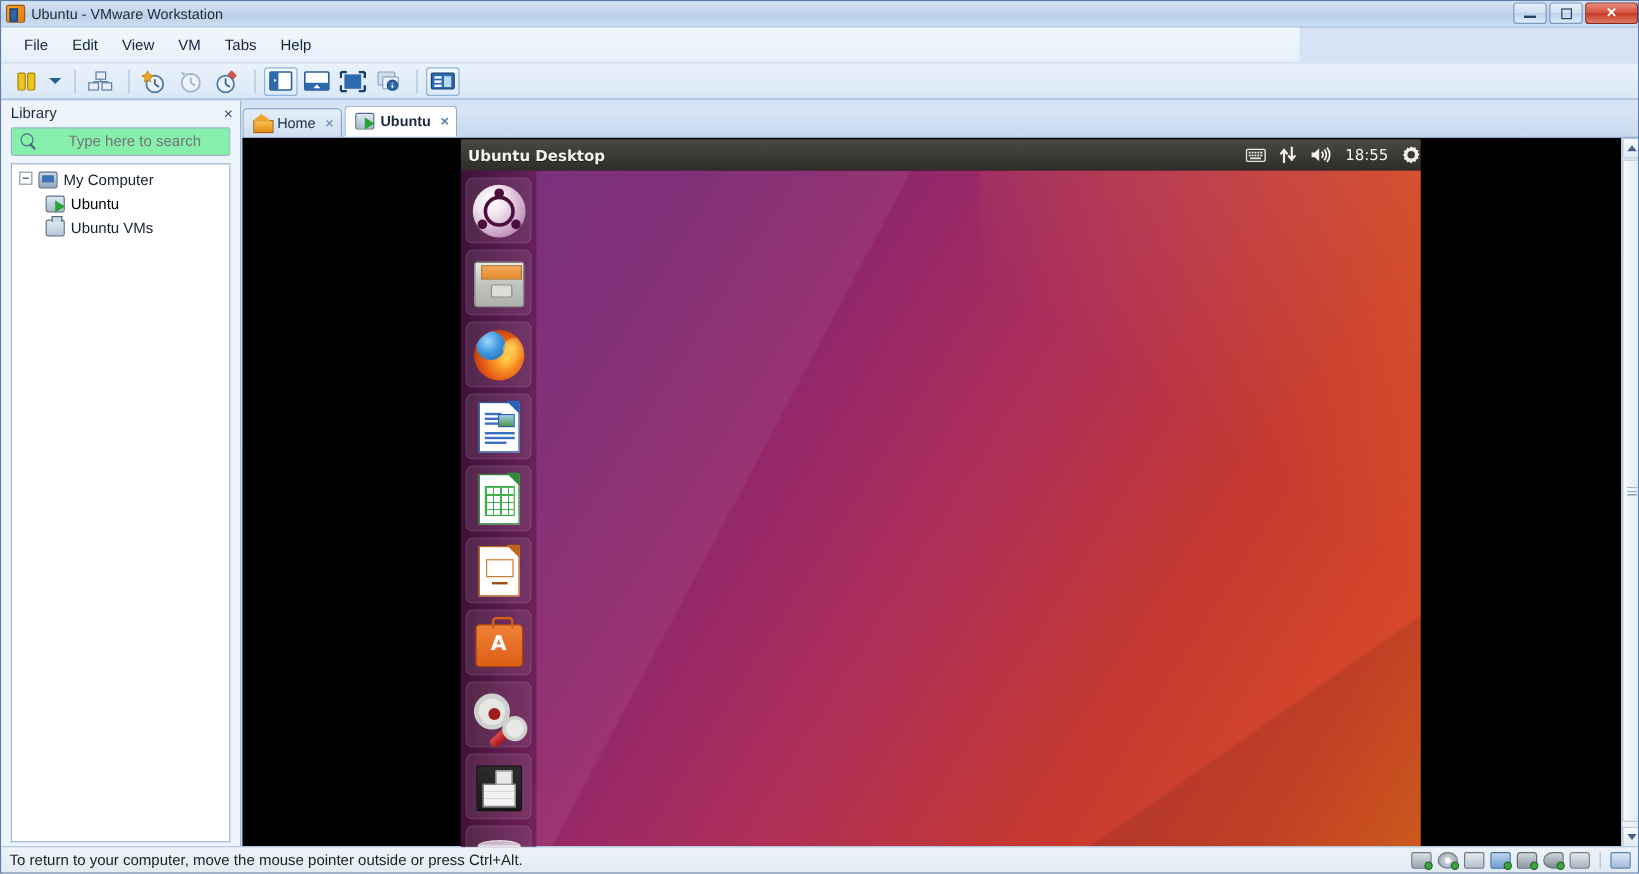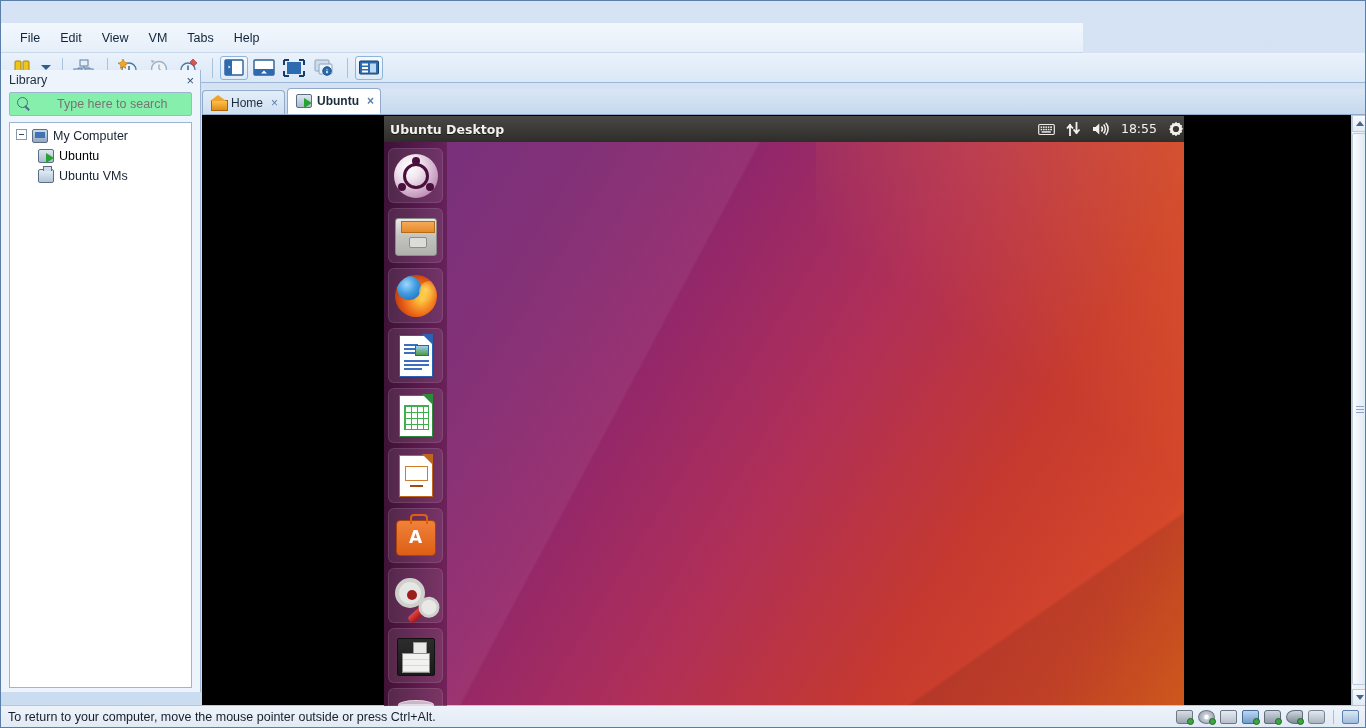--- a/index.html
+++ b/index.html
@@ -98,21 +98,21 @@
     width: 14px; height: 24px; display:flex; align-items:center; justify-content:center;
     margin-right: 2px;
   }
   .caret-dn {
     width:0;height:0;border-left:5px solid transparent;border-right:5px solid transparent;
     border-top:5px solid #2d5c94;
   }
 
   
   .library {
-    position: absolute; left: 0; top: 69px;
+    position: absolute; left: 0; top: 83px;
     width: 200px; height: 622px;
     background: #eef4fb;
     border-right: 1px solid #9db8d6;
   }
   .lib-header {
     height: 20px; display:flex; align-items:center; justify-content:space-between;
     padding: 0 6px 0 8px;
   }
   .lib-title { font-size: 12.5px; color:#1b2c40; }
   .lib-close { font-size: 13px; color:#33506f; cursor: default; line-height: 1; }
@@ -460,20 +460,33 @@
   .st-sep { width:1px;height:14px;background:#aabdd2;margin:0 3px; }
   .st-disp { background:linear-gradient(180deg,#dbe7f5 0%,#9fbbdb 100%); border:1px solid #5a7fa8; border-radius:2px; }
 
   svg { display: block; }
 </style>
 </head>
 <body>
 
 <div id="app">
 
+  <div class="titlebar">
+    <div class="win-icon"></div>
+    <div class="title-text">Ubuntu - VMware Workstation</div>
+    <div class="win-buttons">
+      <div class="wb">
+          <span class="min-bar"></span>
+        </div>
+      <div class="wb">
+          <span class="rest-sq"></span>
+        </div>
+      <div class="wb close">✕</div>
+    </div>
+  </div>
 
   <div class="menubar">
     <div class="mi">File</div>
     <div class="mi">Edit</div>
     <div class="mi">View</div>
     <div class="mi">VM</div>
     <div class="mi">Tabs</div>
     <div class="mi">Help</div>
   </div>
 

